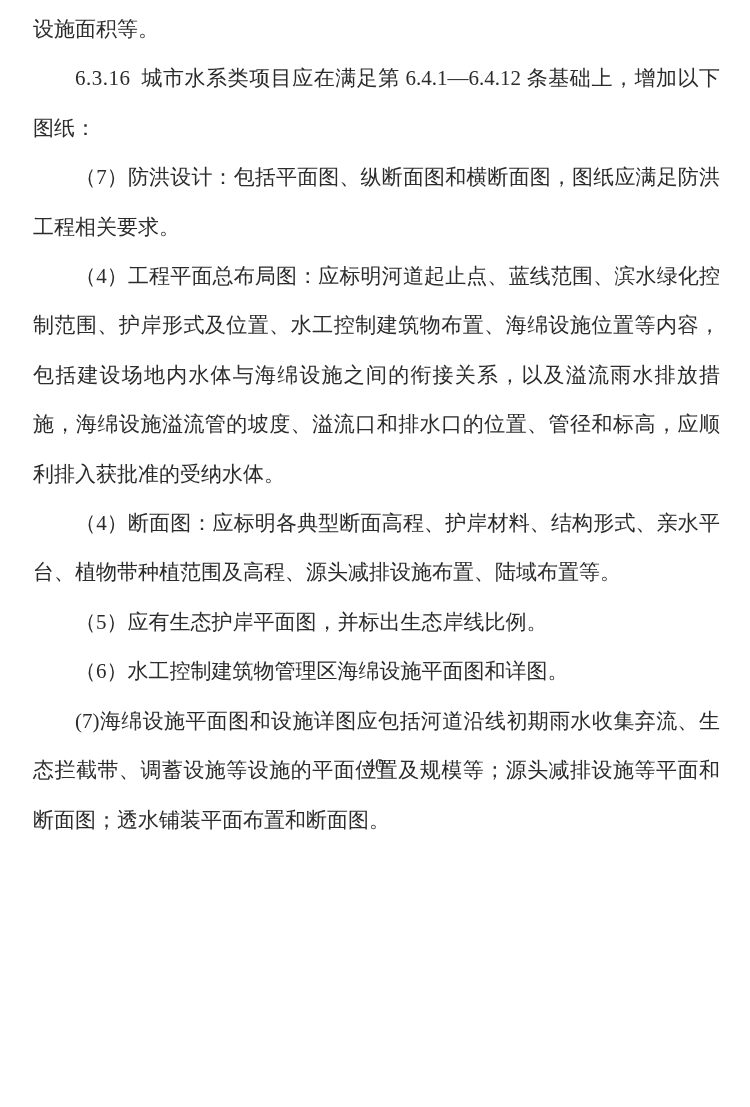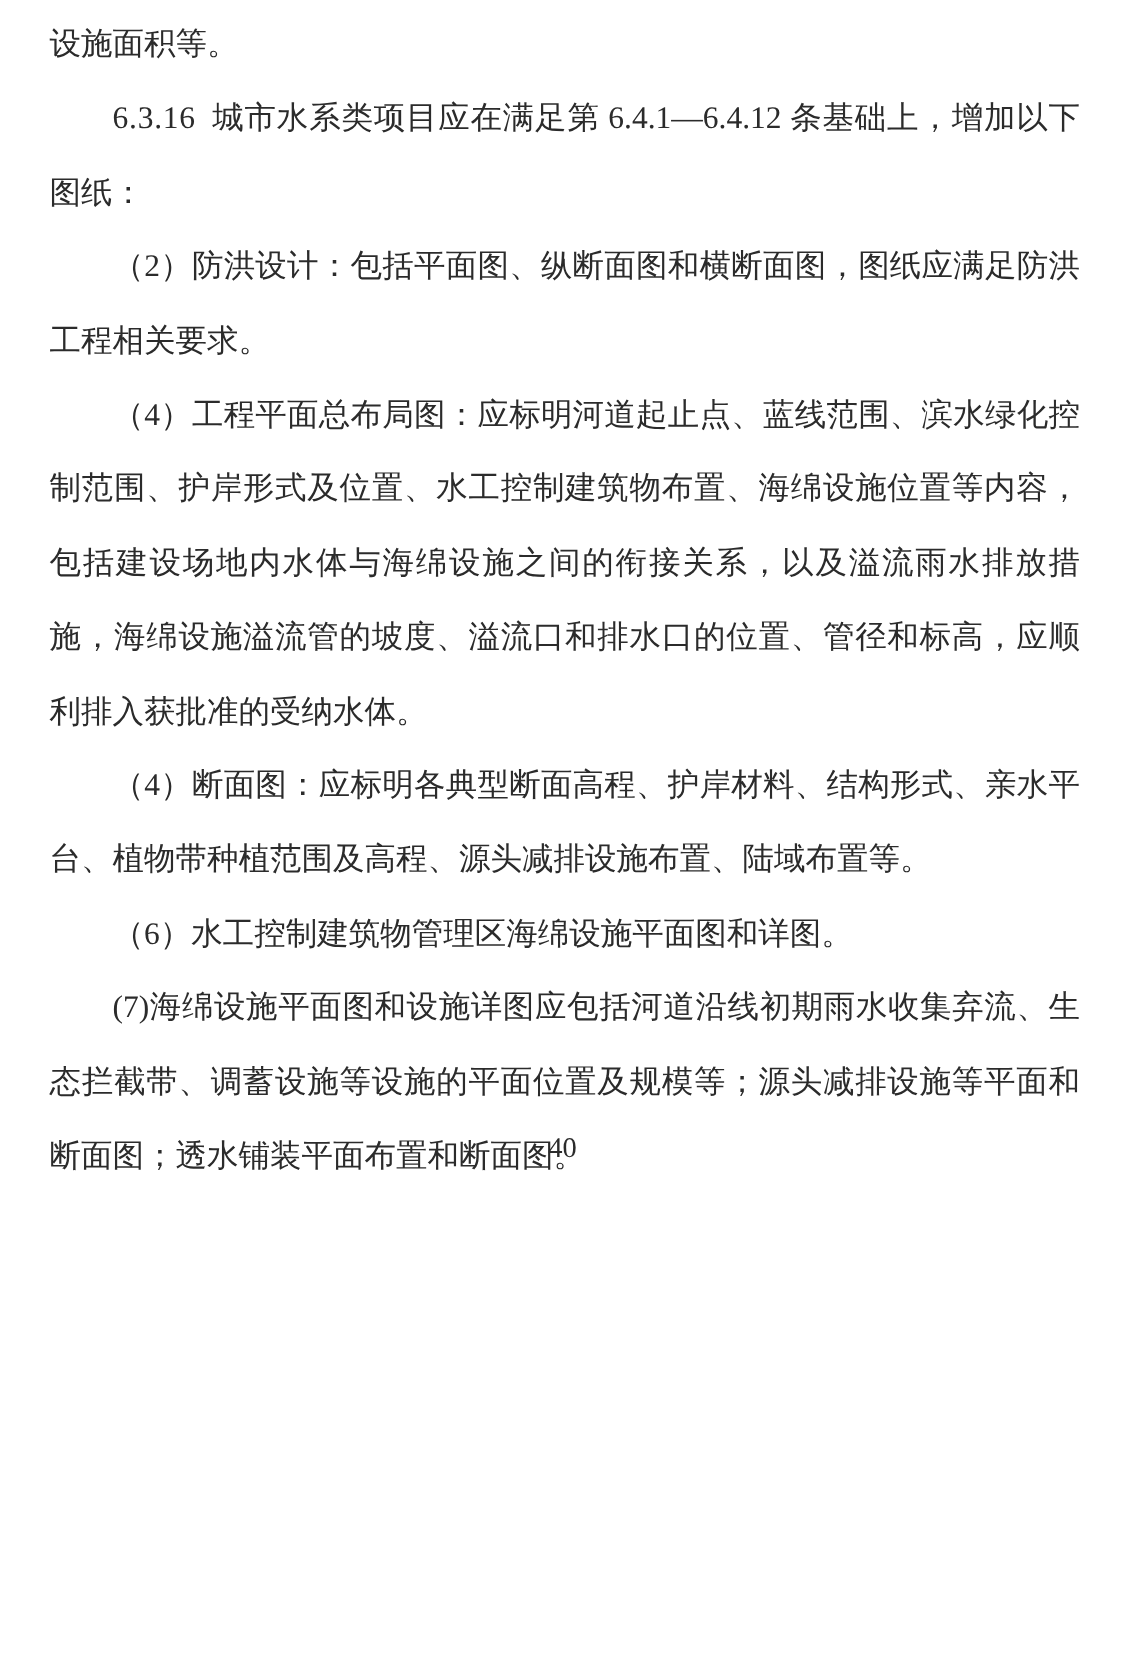--- a/index.html
+++ b/index.html
@@ -55,27 +55,28 @@
 <body>
 
 <div class="page">
 
   <p class="para no-indent">设施面积等。</p>
 
   <p class="para indent">
     <span class="clause-num">6.3.16</span><span>城市水系类项目应在满足第 6.4.1—6.4.12 条基础上，增加以下图纸：</span>
   </p>
 
-  <p class="para indent">（2）防洪设计：包括平面图、纵断面图和横断面图，图纸应满足防洪工程相关要求。</p>
+  <p class="para indent">（7）防洪设计：包括平面图、纵断面图和横断面图，图纸应满足防洪工程相关要求。</p>
 
   <p class="para indent">（4）工程平面总布局图：应标明河道起止点、蓝线范围、滨水绿化控制范围、护岸形式及位置、水工控制建筑物布置、海绵设施位置等内容，包括建设场地内水体与海绵设施之间的衔接关系，以及溢流雨水排放措施，海绵设施溢流管的坡度、溢流口和排水口的位置、管径和标高，应顺利排入获批准的受纳水体。</p>
 
 
   <p class="para indent">（4）断面图：应标明各典型断面高程、护岸材料、结构形式、亲水平台、植物带种植范围及高程、源头减排设施布置、陆域布置等。</p>
 
+  <p class="para indent">（5）应有生态护岸平面图，并标出生态岸线比例。</p>
 
   <p class="para indent">（6）水工控制建筑物管理区海绵设施平面图和详图。</p>
 
   <p class="para indent">(7)海绵设施平面图和设施详图应包括河道沿线初期雨水收集弃流、生态拦截带、调蓄设施等设施的平面位置及规模等；源头减排设施等平面和断面图；透水铺装平面布置和断面图。</p>
 
   <div class="footer">
     <span>40</span>
   </div>
 
 </div>

